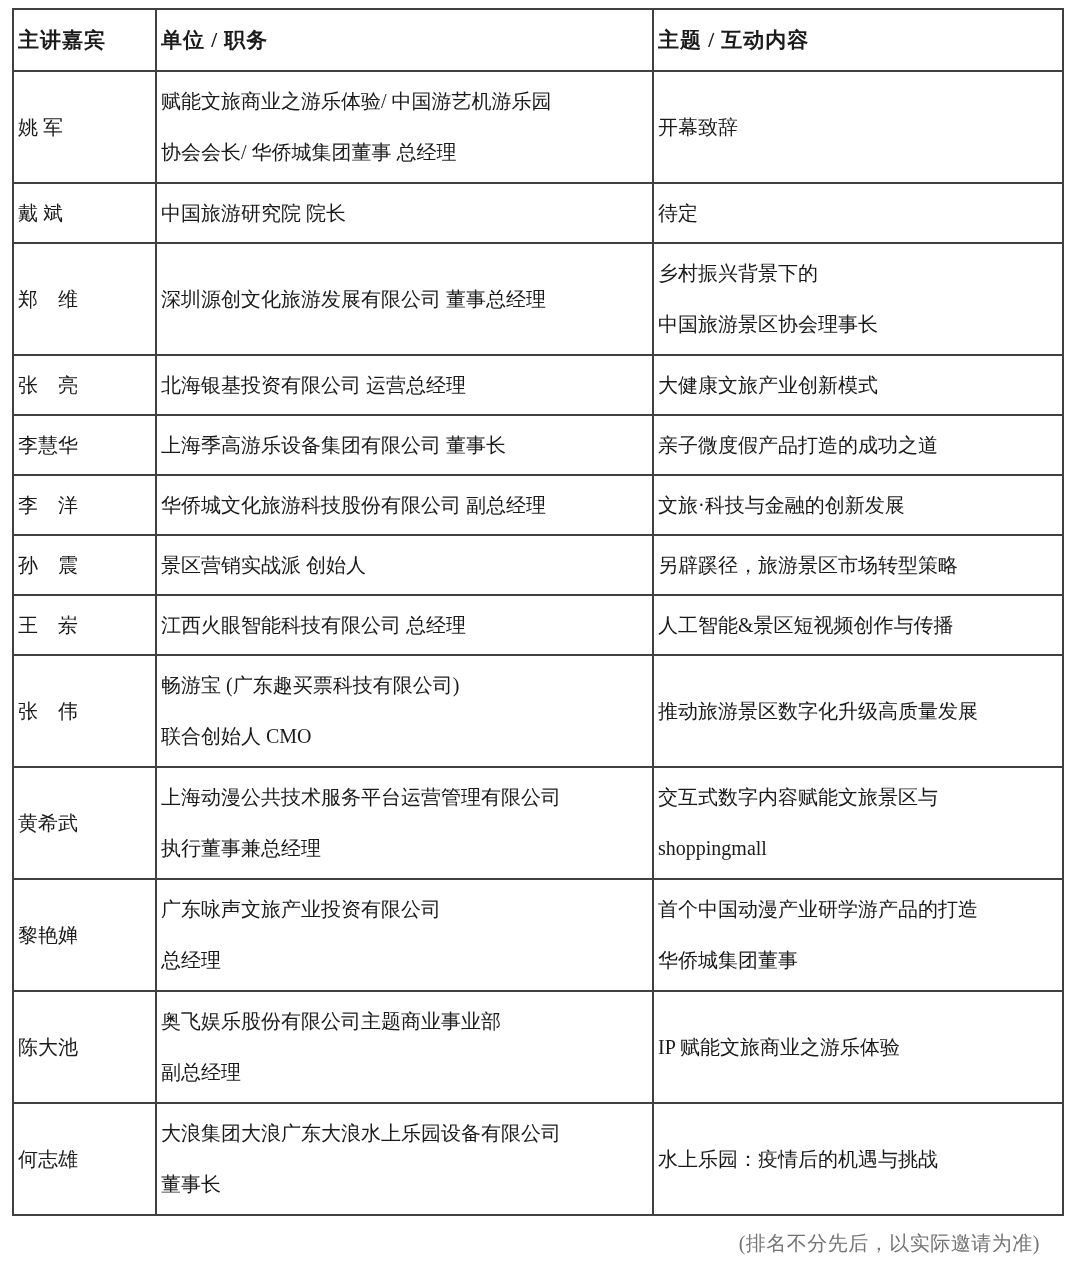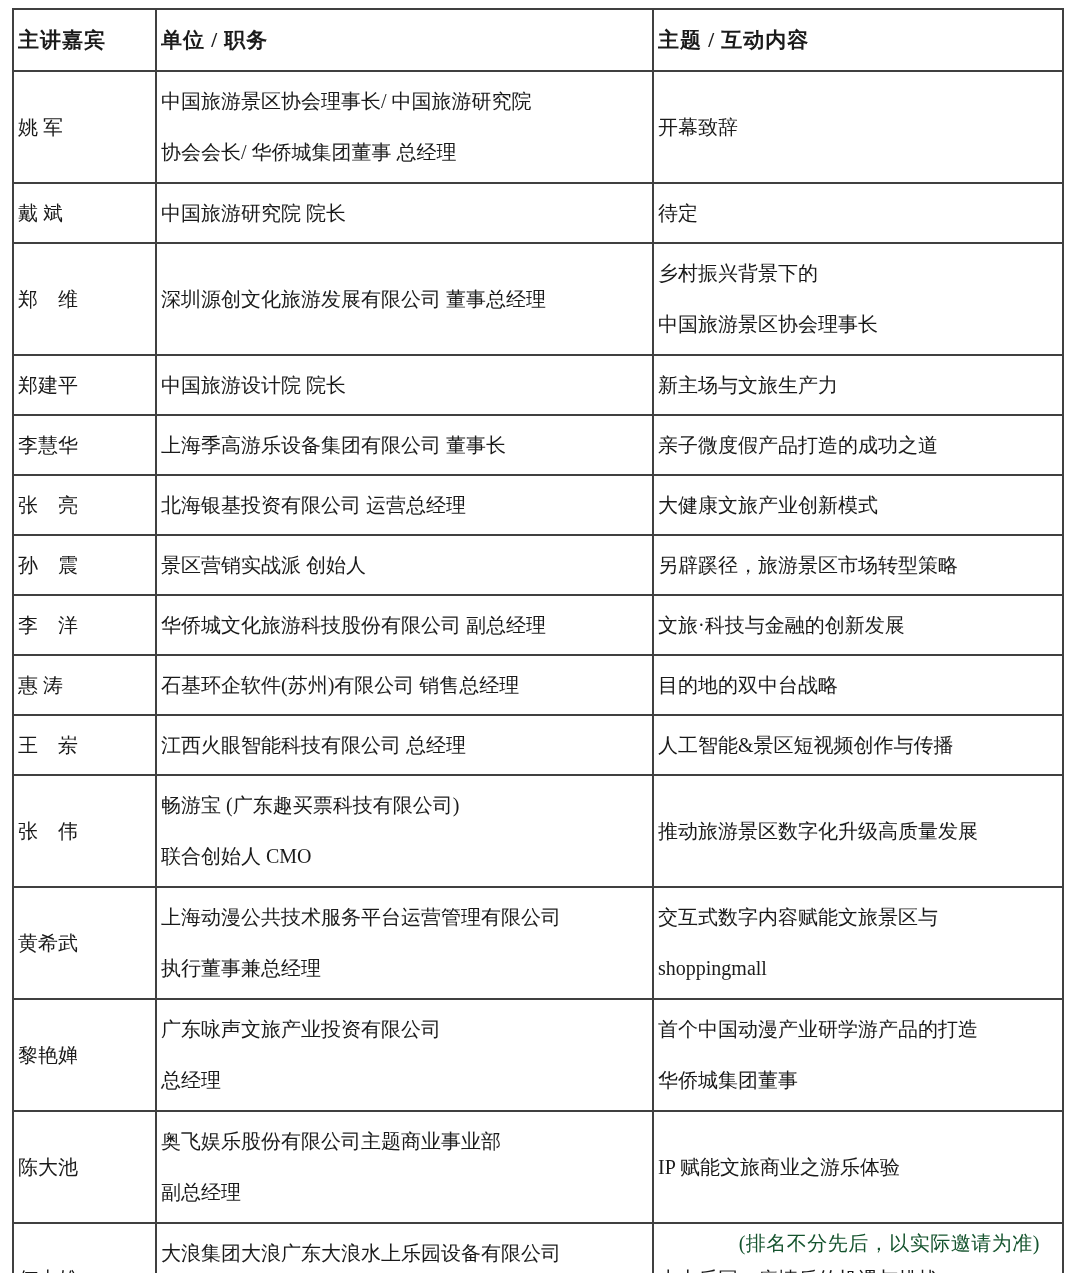--- a/index.html
+++ b/index.html
@@ -42,21 +42,21 @@
   }
   td.single { height: 50px; border-radius: 31px; }
   td.single .line { line-height: 50px; }
   td.multi .line { line-height: 51px; }
   .footnote {
     position: absolute;
     top: 1230px;
     right: 40px;
     font-size: 20px;
     letter-spacing: 0.5px;
-    color: #14532d;
+    color: #737373;
   }
 </style>
 </head>
 <body>
 
 <table class="schedule-table">
   <colgroup>
     <col style="width:143px">
     <col style="width:497px">
     <col style="width:410px">
@@ -67,21 +67,21 @@
       <th>单位 / 职务</th>
       <th>主题 / 互动内容</th>
     </tr>
   </thead>
   <tbody>
       <tr>
         <td class="single">
           <div class="line">姚 军</div>
         </td>
         <td class="multi">
-          <div class="line">中国旅游景区协会理事长/ 中国旅游研究院</div>
+          <div class="line">赋能文旅商业之游乐体验/ 中国游艺机游乐园</div>
           <div class="line">协会会长/ 华侨城集团董事 总经理</div>
         </td>
         <td class="single">
           <div class="line">开幕致辞</div>
         </td>
       </tr>
       <tr>
         <td class="single">
           <div class="line">戴 斌</div>
         </td>
@@ -99,82 +99,60 @@
         <td class="single">
           <div class="line">深圳源创文化旅游发展有限公司 董事总经理</div>
         </td>
         <td class="multi">
           <div class="line">乡村振兴背景下的</div>
           <div class="line">中国旅游景区协会理事长</div>
         </td>
       </tr>
       <tr>
         <td class="single">
-          <div class="line">郑建平</div>
-        </td>
-        <td class="single">
-          <div class="line">中国旅游设计院 院长</div>
-        </td>
-        <td class="single">
-          <div class="line">新主场与文旅生产力</div>
+          <div class="line">张　亮</div>
+        </td>
+        <td class="single">
+          <div class="line">北海银基投资有限公司 运营总经理</div>
+        </td>
+        <td class="single">
+          <div class="line">大健康文旅产业创新模式</div>
         </td>
       </tr>
       <tr>
         <td class="single">
           <div class="line">李慧华</div>
         </td>
         <td class="single">
           <div class="line">上海季高游乐设备集团有限公司 董事长</div>
         </td>
         <td class="single">
           <div class="line">亲子微度假产品打造的成功之道</div>
         </td>
       </tr>
       <tr>
         <td class="single">
-          <div class="line">张　亮</div>
-        </td>
-        <td class="single">
-          <div class="line">北海银基投资有限公司 运营总经理</div>
-        </td>
-        <td class="single">
-          <div class="line">大健康文旅产业创新模式</div>
+          <div class="line">李　洋</div>
+        </td>
+        <td class="single">
+          <div class="line">华侨城文化旅游科技股份有限公司 副总经理</div>
+        </td>
+        <td class="single">
+          <div class="line">文旅·科技与金融的创新发展</div>
         </td>
       </tr>
       <tr>
         <td class="single">
           <div class="line">孙　震</div>
         </td>
         <td class="single">
           <div class="line">景区营销实战派 创始人</div>
         </td>
         <td class="single">
           <div class="line">另辟蹊径，旅游景区市场转型策略</div>
-        </td>
-      </tr>
-      <tr>
-        <td class="single">
-          <div class="line">李　洋</div>
-        </td>
-        <td class="single">
-          <div class="line">华侨城文化旅游科技股份有限公司 副总经理</div>
-        </td>
-        <td class="single">
-          <div class="line">文旅·科技与金融的创新发展</div>
-        </td>
-      </tr>
-      <tr>
-        <td class="single">
-          <div class="line">惠 涛</div>
-        </td>
-        <td class="single">
-          <div class="line">石基环企软件(苏州)有限公司 销售总经理</div>
-        </td>
-        <td class="single">
-          <div class="line">目的地的双中台战略</div>
         </td>
       </tr>
       <tr>
         <td class="single">
           <div class="line">王　岽</div>
         </td>
         <td class="single">
           <div class="line">江西火眼智能科技有限公司 总经理</div>
         </td>
         <td class="single">

